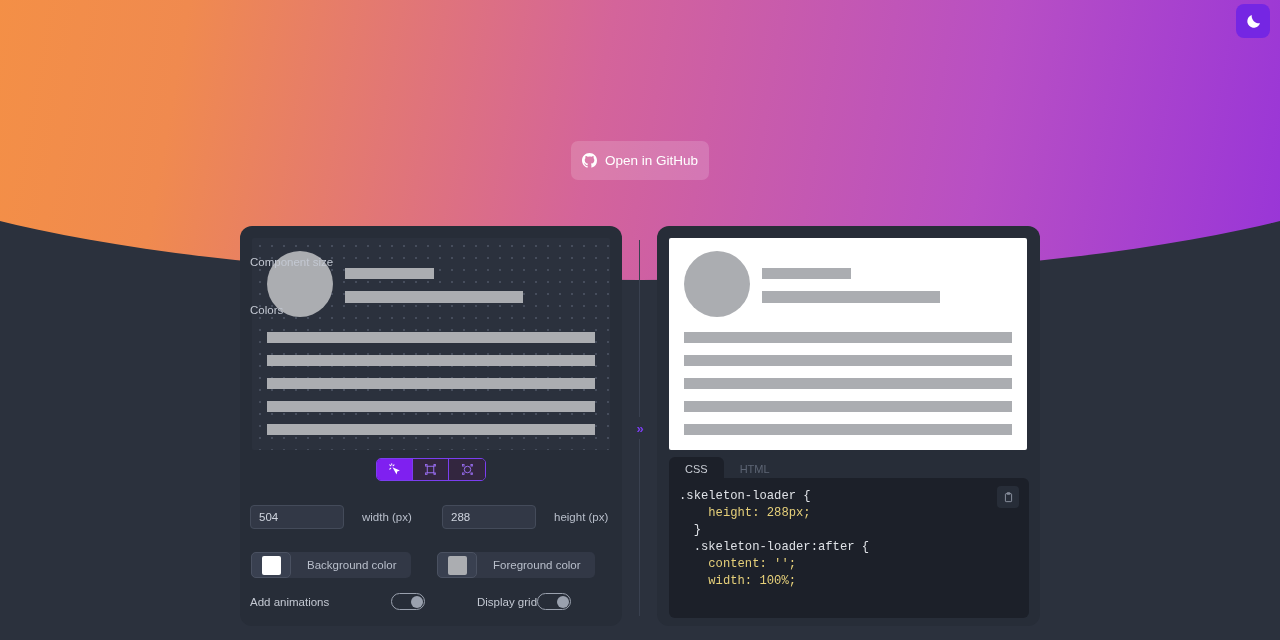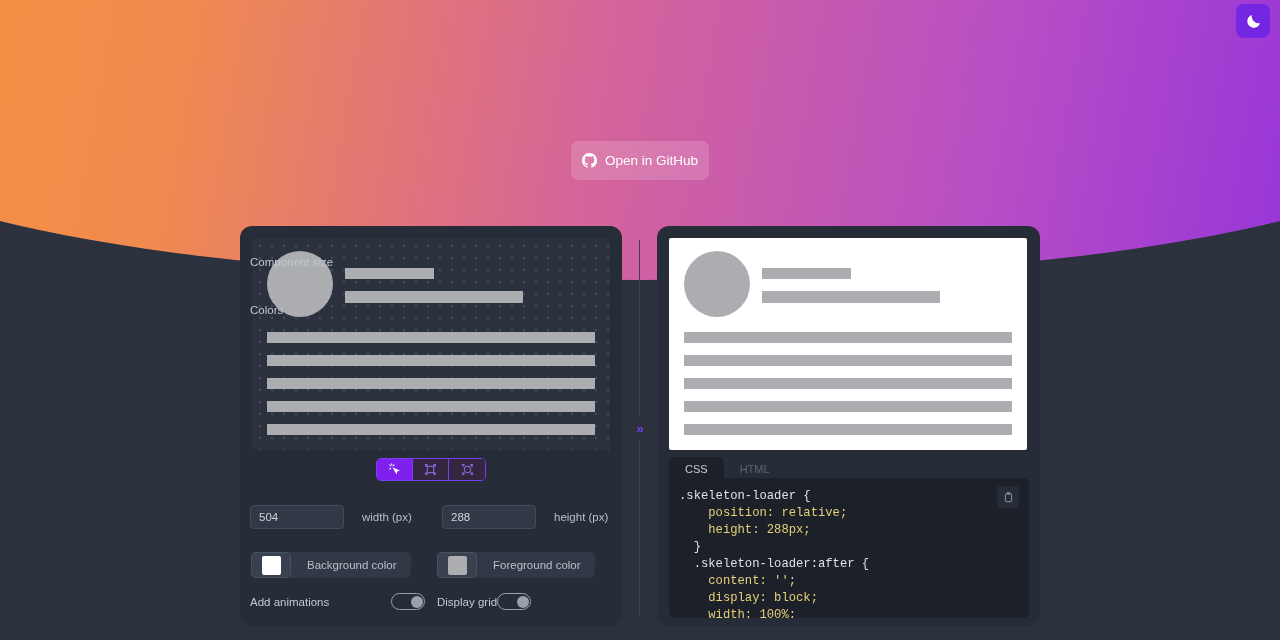--- a/index.html
+++ b/index.html
@@ -306,21 +306,21 @@
     <div class="color-label">Foreground color</div>
   </div>
 
   <div class="toggle-row" style="left:250px; top:593px; width:175px; justify-content:space-between;">
     <span class="toggle-text">Add animations</span>
     <span class="toggle">
         <span class="knob"></span>
       </span>
   </div>
 
-  <div class="toggle-row" style="left:437px; top:593px; width:174px; justify-content:flex-start;">
+  <div class="toggle-row" style="left:437px; top:593px; width:174px; justify-content:center;">
     <span class="toggle-text">Display grid</span>
     <span class="toggle">
         <span class="knob"></span>
       </span>
   </div>
 
   <div class="preview-card">
     <div class="skeleton-canvas-light">
       <div class="sk-avatar" style="background: rgb(171, 173, 177);"></div>
       <div class="sk-title" style="background: rgb(171, 173, 177);"></div>
@@ -334,26 +334,24 @@
   </div>
 
   <div class="code-tabs">
     <div class="code-tab active">CSS</div>
     <div class="code-tab">HTML</div>
   </div>
 
   <div class="code-body">
     <div id="code-lines">
         <div class="code-line sel">.skeleton-loader {</div>
-        <div class="code-line prop">    position: relative;</div>
         <div class="code-line prop">    height: 288px;</div>
         <div class="code-line sel">  }</div>
         <div class="code-line sel">  .skeleton-loader:after {</div>
         <div class="code-line prop">    content: '';</div>
-        <div class="code-line prop">    display: block;</div>
         <div class="code-line prop">    width: 100%;</div>
       </div>
     <div class="copy-btn">
       <span>
         <svg viewBox="0 0 16 16" fill="none" stroke="#9ba3b1" stroke-width="1.2">
           <rect x="3.5" y="2.5" width="9" height="11.5" rx="1"></rect>
           <rect x="5.8" y="1" width="4.4" height="2.2" rx="0.6"></rect>
         </svg>
       </span>
     </div>

